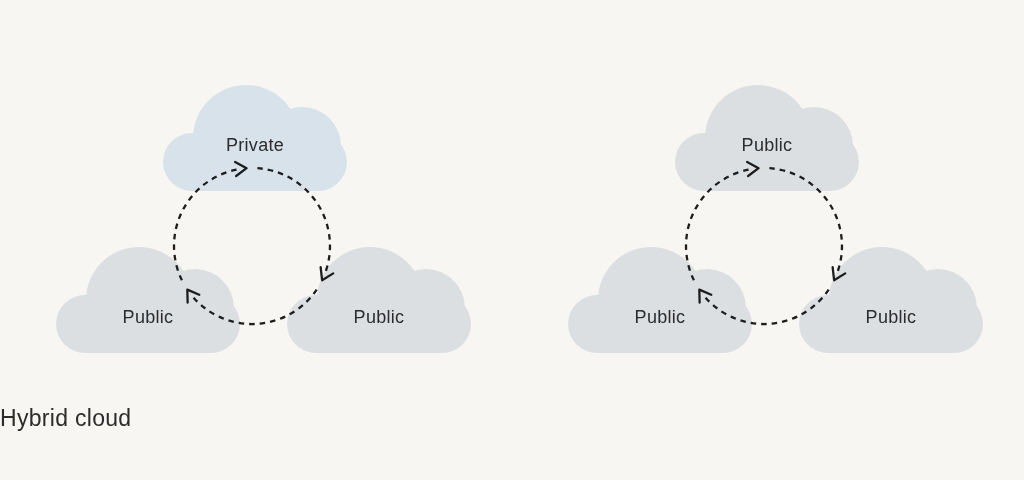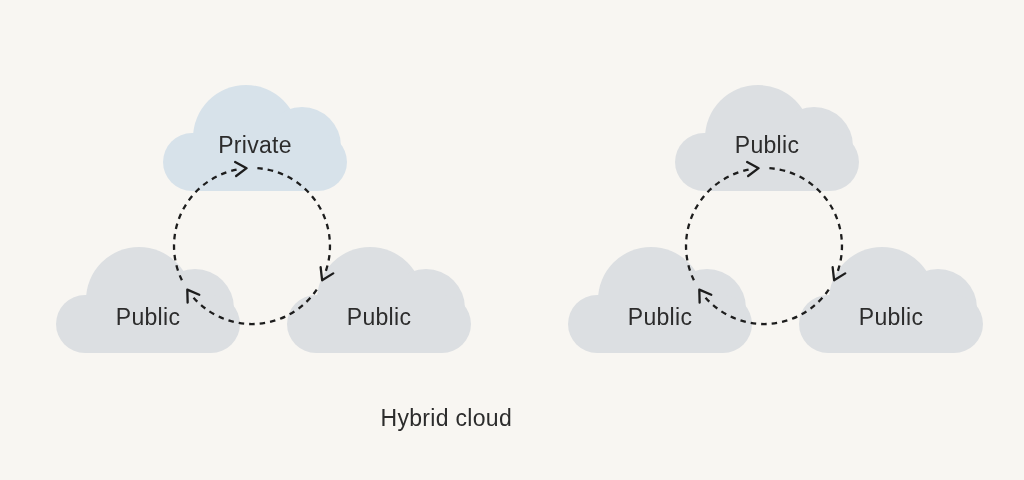--- a/index.html
+++ b/index.html
@@ -47,21 +47,21 @@
     background:var(--c);
   }
   .cloud.private{--c:var(--private);}
   .cloud.public{--c:var(--public);}
   .cloud.pos-top{left:163px;top:85px;}
   .cloud.pos-bl{left:56px;top:247px;}
   .cloud.pos-br{left:287px;top:247px;}
   .cloud .label{
     position:absolute;left:0;width:100%;
     text-align:center;
-    font-size:23px;line-height:26px;
+    font-size:18px;line-height:26px;
     letter-spacing:.3px;
     color:var(--text);
     z-index:3;
   }
   .cloud.pos-top .label{top:47px;}
   .cloud.pos-bl .label,.cloud.pos-br .label{top:57px;}
   
   svg.cycle{
     position:absolute;left:0;top:0;
     width:512px;height:480px;
@@ -77,21 +77,21 @@
   svg.cycle .head{
     fill:none;
     stroke:var(--stroke);
     stroke-width:2.3;
     stroke-linecap:round;
     stroke-linejoin:round;
   }
   
   .caption{
     position:absolute;left:0;width:100%;top:404px;
-    text-align:right;
+    text-align:left;
     font-size:23px;line-height:28px;
     letter-spacing:.3px;
     color:var(--text);
   }
 </style>
 </head>
 <body>
 
 <div class="canvas">
 

